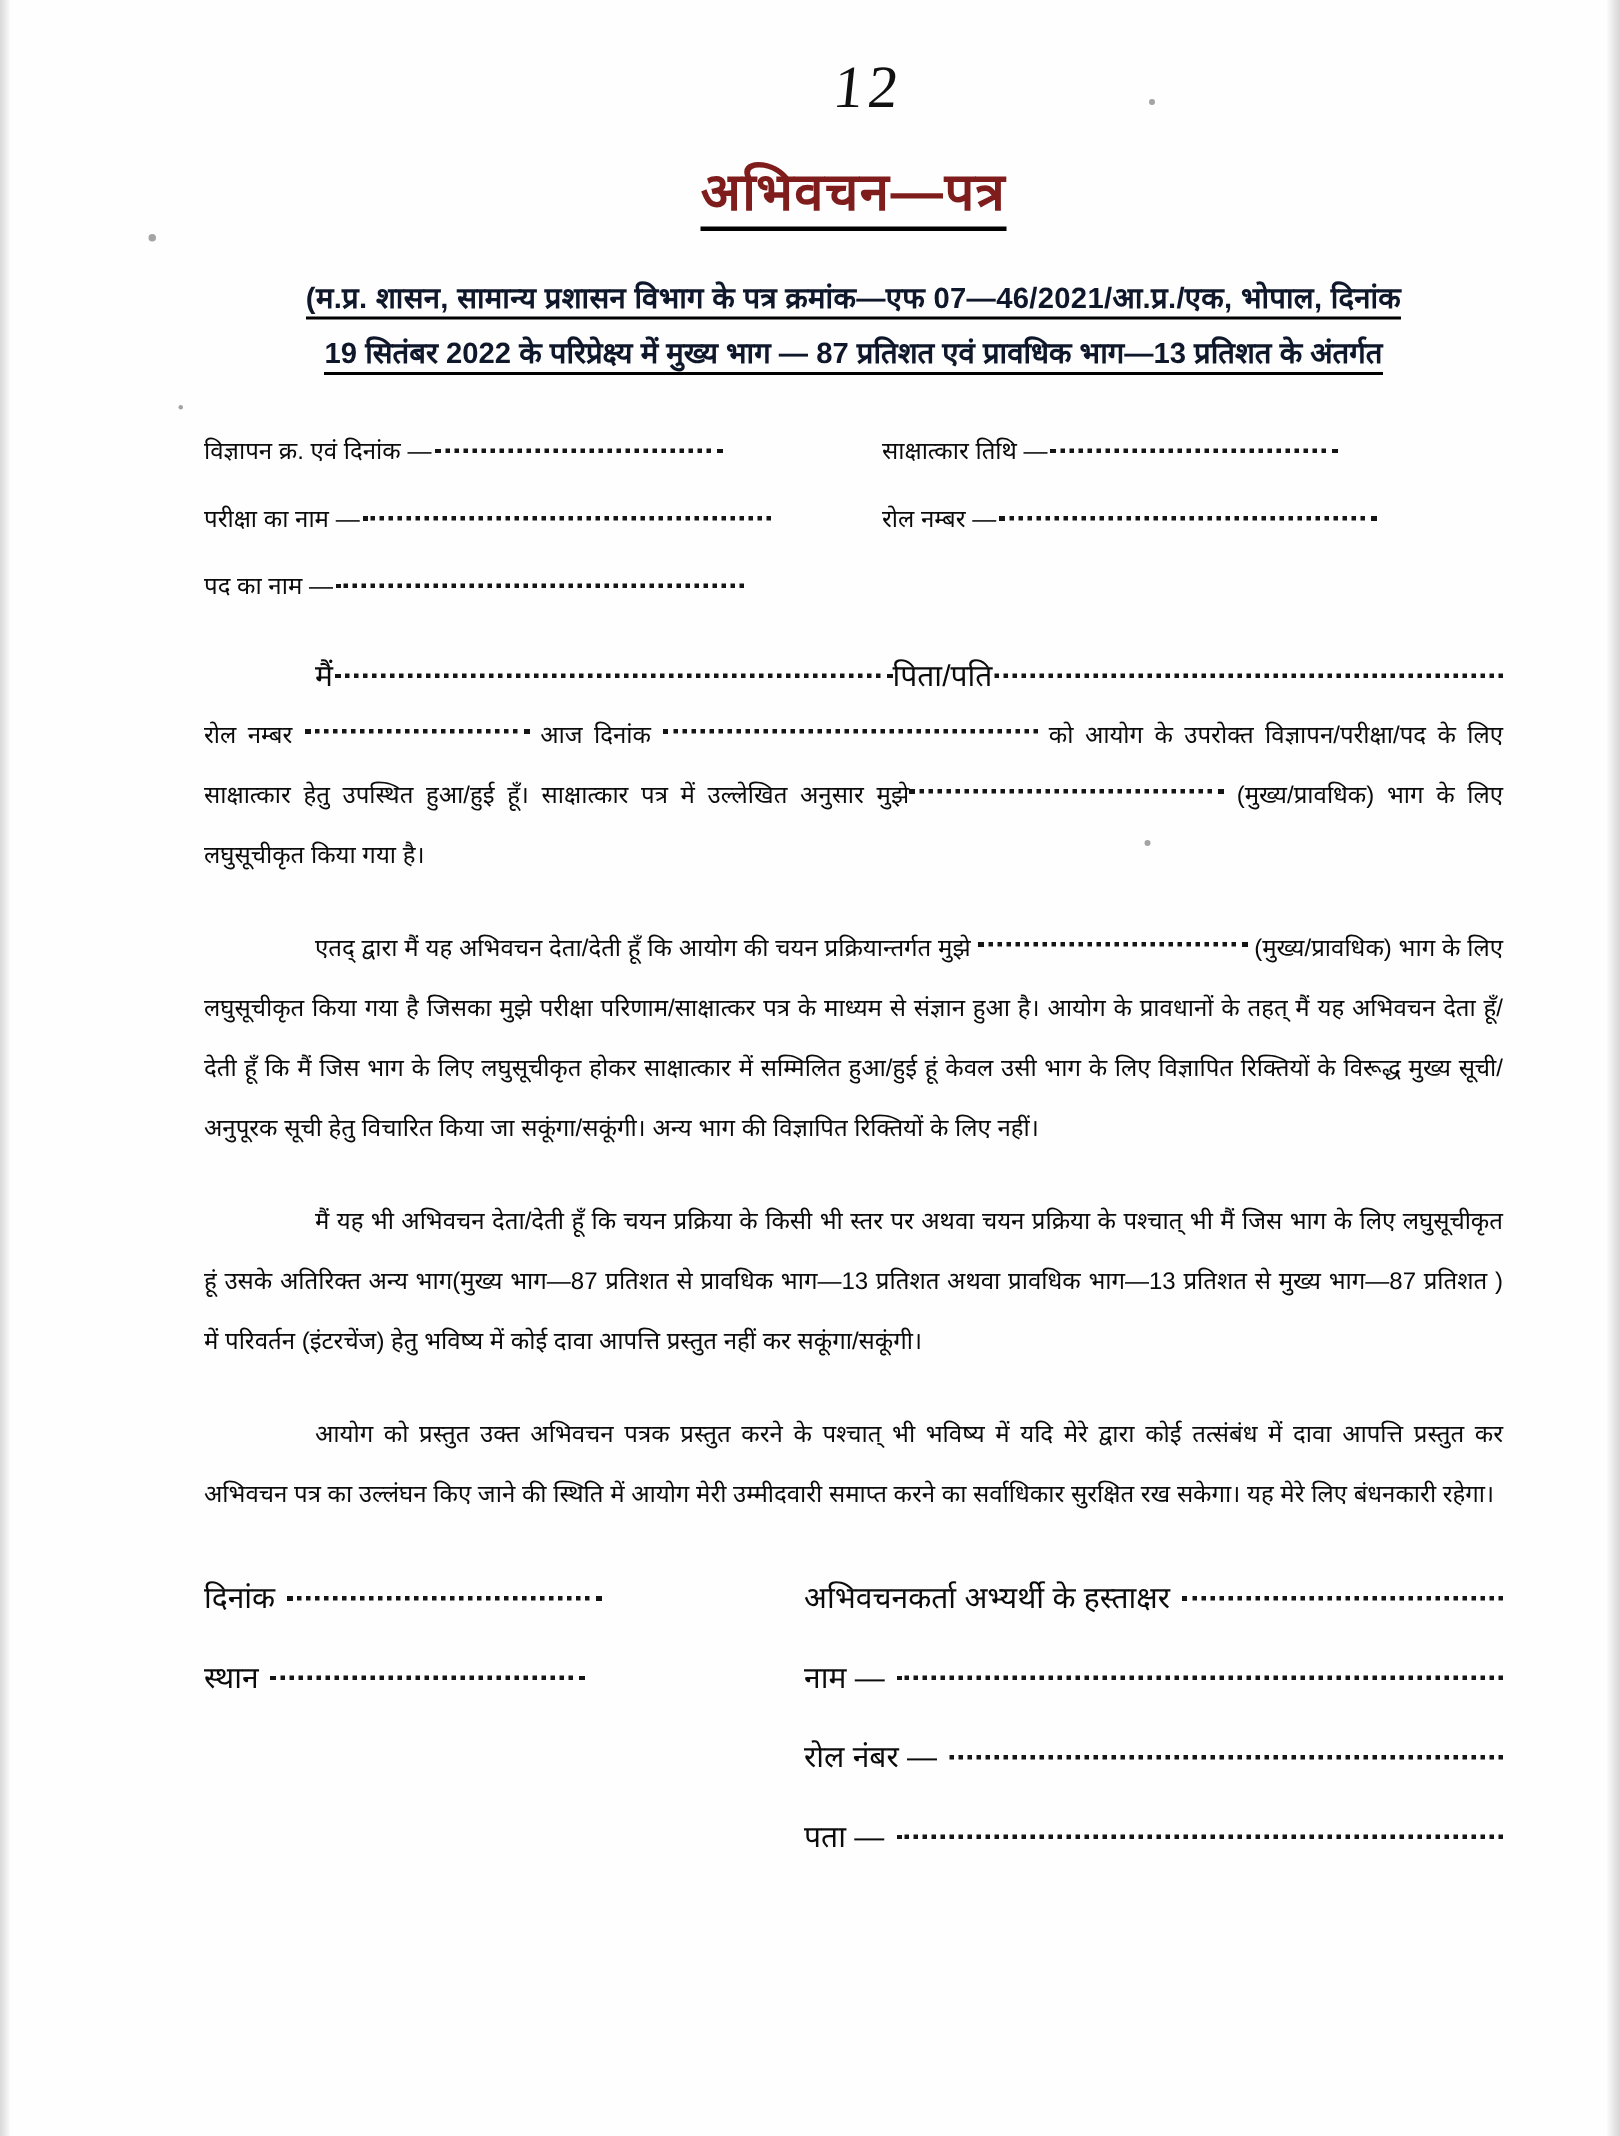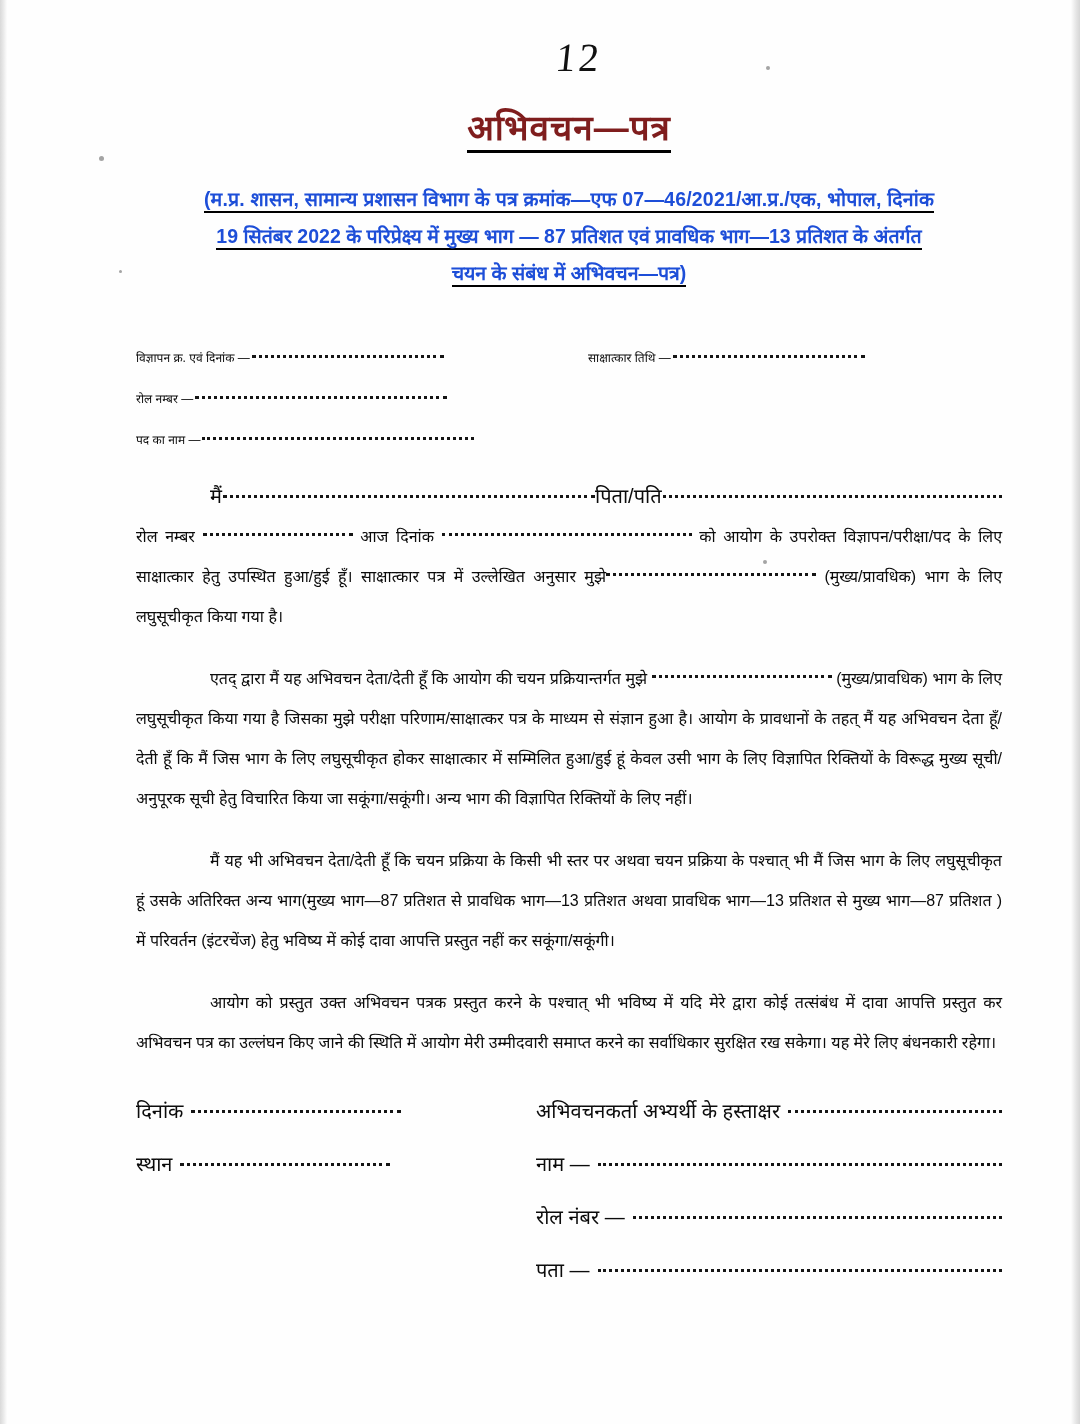--- a/index.html
+++ b/index.html
@@ -74,38 +74,38 @@
     padding-bottom: 3px;
   }
 
   
   .header-block {
     margin-top: 34px;
     text-align: center;
     font-size: 19.5px;
     font-weight: bold;
     line-height: 31px;
-    color: #1d4ed8;
+    color: #0f172a;
   }
   .header-block .hl {
     display: block;
     white-space: nowrap;
   }
   .header-block .hl span {
     border-bottom: 2px solid #000;
     padding-bottom: 1px;
   }
   .header-block .hl.l1 { letter-spacing: .2px; }
   .header-block .hl.l2 { margin-top: 6px; }
   .header-block .hl.l3 { margin-top: 6px; }
 
   
   .fields {
-    margin-top: 63px;
-    font-size: 12px;
+    margin-top: 42px;
+    font-size: 16px;
     line-height: 1.0;
   }
   .field-row {
     display: flex;
     margin-bottom: 29px;
   }
   .field-col { display: flex; align-items: baseline; }
   .field-col.left  { width: 452px; }
   .field-col.right { flex: 1; }
   .field-label { white-space: nowrap; }
@@ -201,39 +201,40 @@
       <span>अभिवचन—पत्र</span>
     </div>
 
     <div class="header-block">
       <div class="hl l1">
         <span>(म.प्र. शासन, सामान्य प्रशासन विभाग के पत्र क्रमांक—एफ 07—46/2021/आ.प्र./एक, भोपाल, दिनांक</span>
       </div>
       <div class="hl l2">
         <span>19 सितंबर 2022 के परिप्रेक्ष्य में मुख्य भाग — 87 प्रतिशत एवं प्रावधिक भाग—13 प्रतिशत के अंतर्गत</span>
       </div>
-      <div class="hl l3">
-        <span>चयन के संबंध में अभिवचन—पत्र)</span>
-      </div>
     </div>
 
     <div class="fields">
 
       <div class="field-row">
         <div class="field-col left">
           <span class="field-label">विज्ञापन क्र. एवं दिनांक —</span>
           <span class="dots w-short"></span>
         </div>
         <div class="field-col right">
           <span class="field-label">साक्षात्कार तिथि —</span>
           <span class="dots w-short"></span>
         </div>
       </div>
 
       <div class="field-row">
+        <div class="field-col left">
+          <span class="field-label">परीक्षा का नाम —</span>
+          <span class="dots w-long"></span>
+        </div>
         <div class="field-col right">
           <span class="field-label">रोल नम्बर —</span>
           <span class="dots w-med"></span>
         </div>
       </div>
 
       <div class="field-row">
         <div class="field-col left">
           <span class="field-label">पद का नाम —</span>
           <span class="dots w-long"></span>

